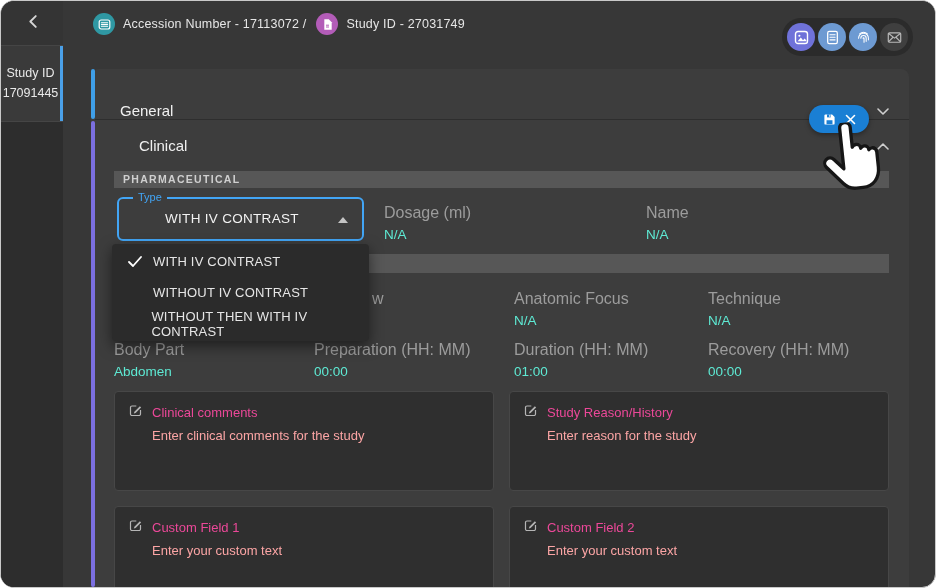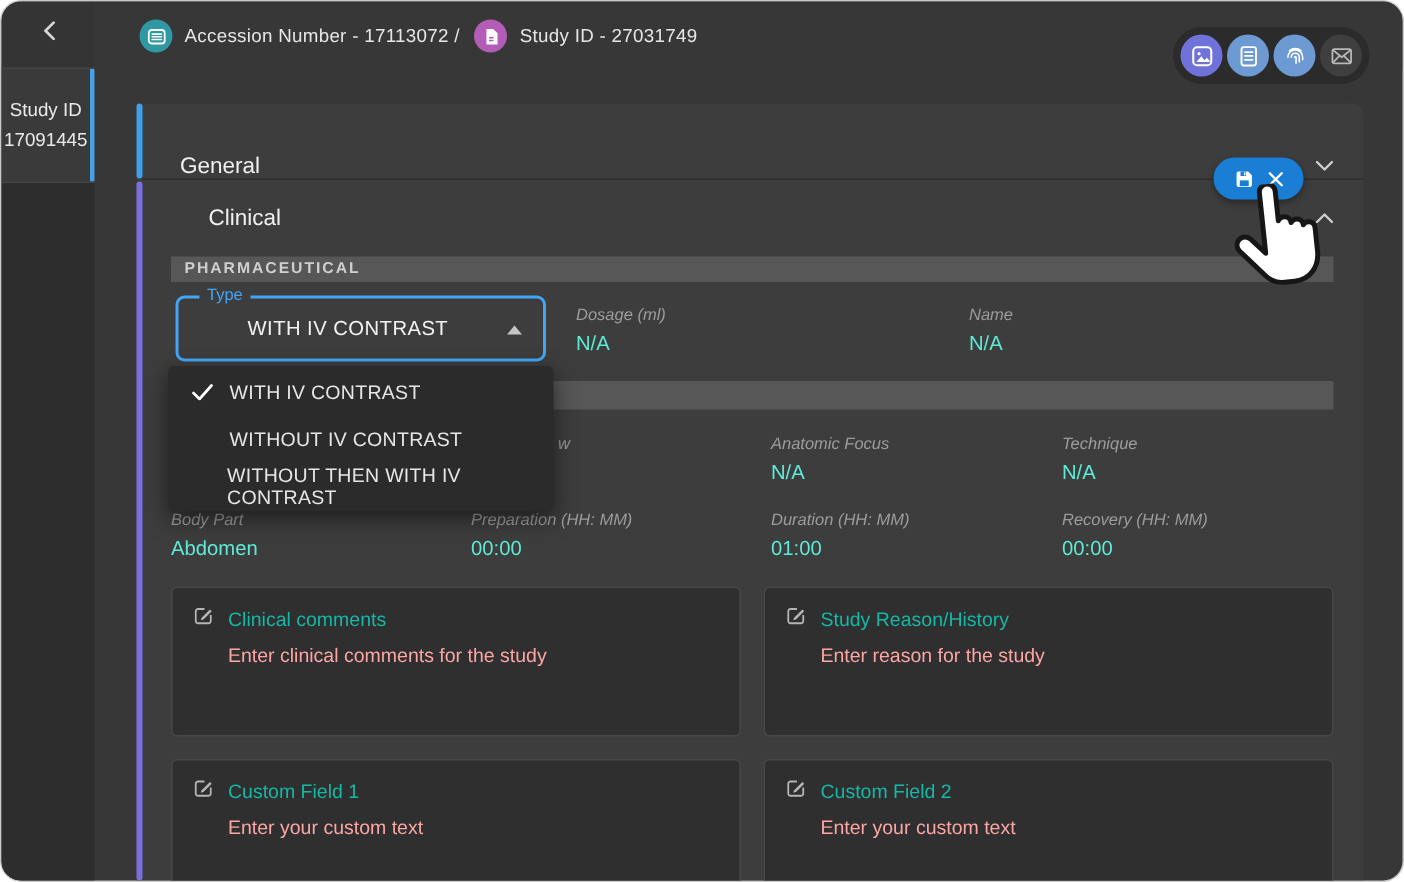--- a/index.html
+++ b/index.html
@@ -33,40 +33,40 @@
   
   .bar { position:absolute; left:23px; right:20px; height:17px; background:#575757; color:#cfcfcf;
     font-size:10.5px; font-weight:bold; letter-spacing:1.3px; line-height:17px; padding-left:9px; }
   .bar-pharma { top:102px; }
   .bar-hidden { top:185px; height:19px; }
   
   .frow { position:absolute; left:23px; right:20px; }
   .row1 { top:128px; display:grid; grid-template-columns:270px 262px 1fr; }
   .row2 { top:221px; display:grid; grid-template-columns:200px 200px 194px 1fr; }
   .row3 { top:272px; display:grid; grid-template-columns:200px 200px 194px 1fr; }
-  .flabel { color:#9c9c9c; font-size:11px; margin-bottom:5px;font-style:italic; }
+  .flabel { color:#9c9c9c; font-size:16px; margin-bottom:5px; }
   .fvalue { color:#5eead4; font-size:13.5px; }
   .pad-top { padding-top:7px; }
   
   .select { position:relative; width:247px; height:44px; margin-left:3px; border:2px solid #42a5f5; border-radius:6px; cursor:pointer;padding-left:31px; }
   .select-label { position:absolute; top:-8px; left:14px; background:#3d3d3d; padding:0 5px; color:#42a5f5; font-size:11px; }
   .select-value { line-height:40px; padding-left:15px; color:#f2f2f2; font-size:13.5px; letter-spacing:.3px; }
   .select-arrow { position:absolute; right:14px; top:18px; width:0; height:0;
     border-left:5px solid transparent; border-right:5px solid transparent; border-bottom:6px solid #c4c4c4; }
   
   .menu { position:absolute; left:21px; top:175px; width:257px; background:#2b2b2b; border-radius:4px;
     padding:2px 0; box-shadow:0 5px 14px rgba(0,0,0,.5); z-index:5; }
   .menu-item { height:31px; display:flex; align-items:center; cursor:pointer; color:#e6e6e6; font-size:13px; letter-spacing:.2px; }
   .mi-check { width:25px; margin-left:16px; display:flex; align-items:center; }
   
   .ta-row { position:absolute; left:23px; right:20px; display:grid; grid-template-columns:1fr 1fr; gap:15px; }
   .ta1 { top:322px; } .ta2 { top:437px; }
   .ta-box { height:100px; background:#2f2f2f; border:1px solid #474747; border-radius:4px; padding:11px 14px; cursor:text; }
   .ta-head { display:flex; align-items:center; gap:9px; margin-bottom:7px; }
-  .ta-label { color:#14b8a6; font-size:13px; }
+  .ta-label { color:#ec4899; font-size:13px; }
   .ta-ph { color:#fca5a5; font-size:13px; padding-left:23px; }
   
   .save-pill { position:absolute; left:808px; top:104px; width:60px; height:28px; background:#1a7fd4; border-radius:14px;
     display:flex; align-items:center; justify-content:center; gap:9px; z-index:6; box-shadow:0 2px 5px rgba(0,0,0,.35); }
   .save-pill > span { display:flex; cursor:pointer; }
   .cursor-hand { position:absolute; left:822px; top:121px; z-index:7; transform:rotate(-6deg); pointer-events:none; }
   .frag { padding-left:58px; }
 </style>
 </head>
 <body>

